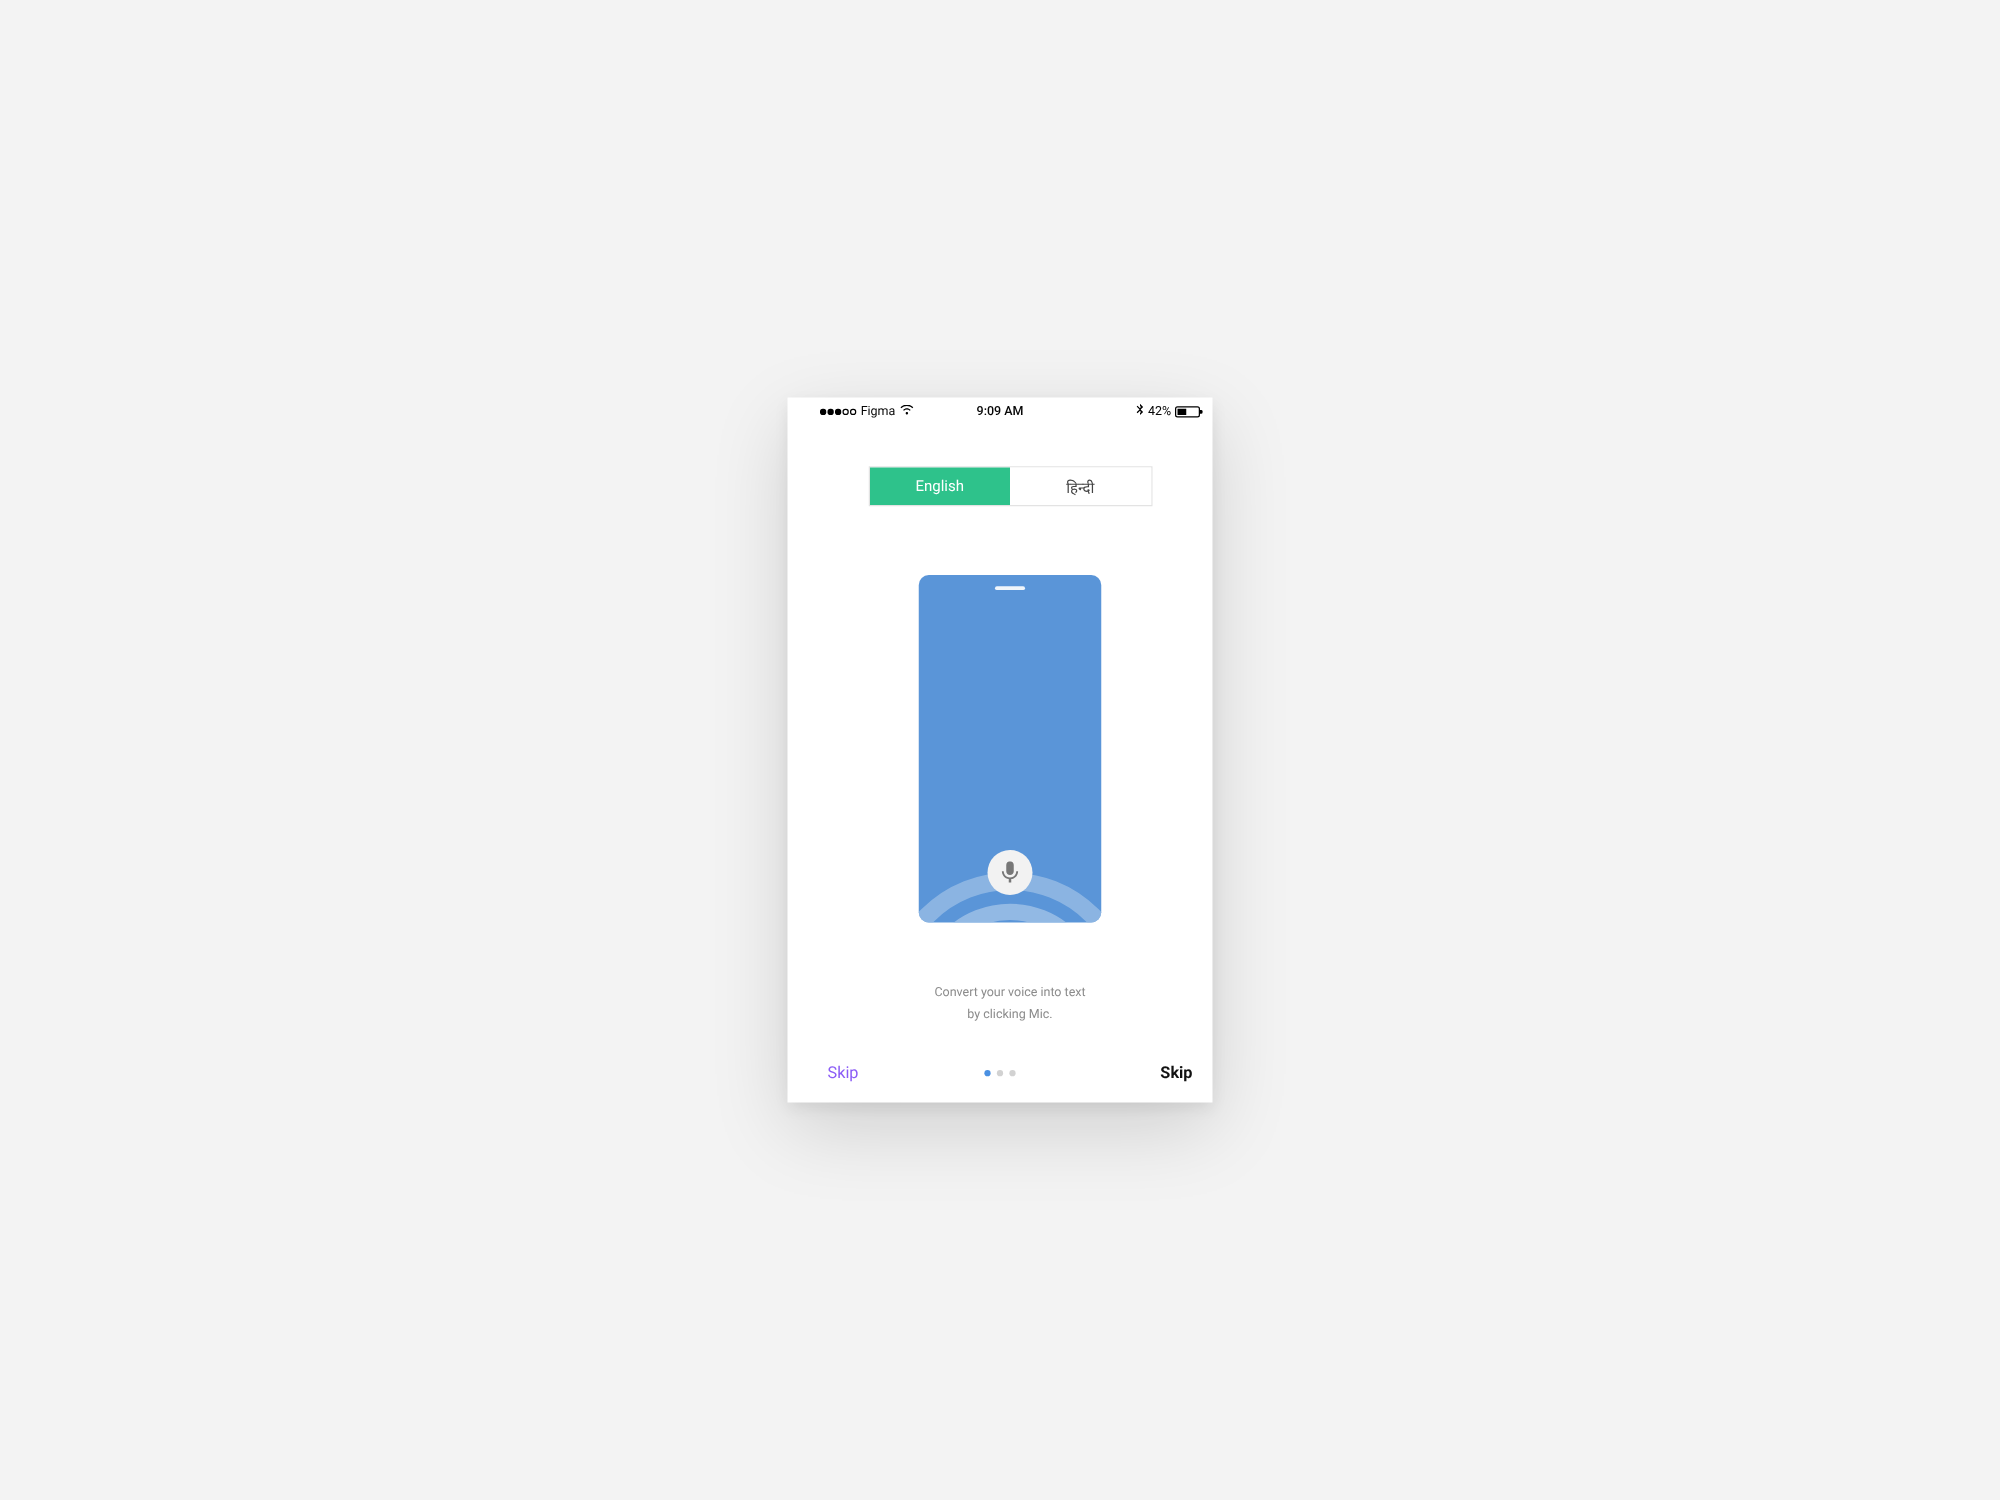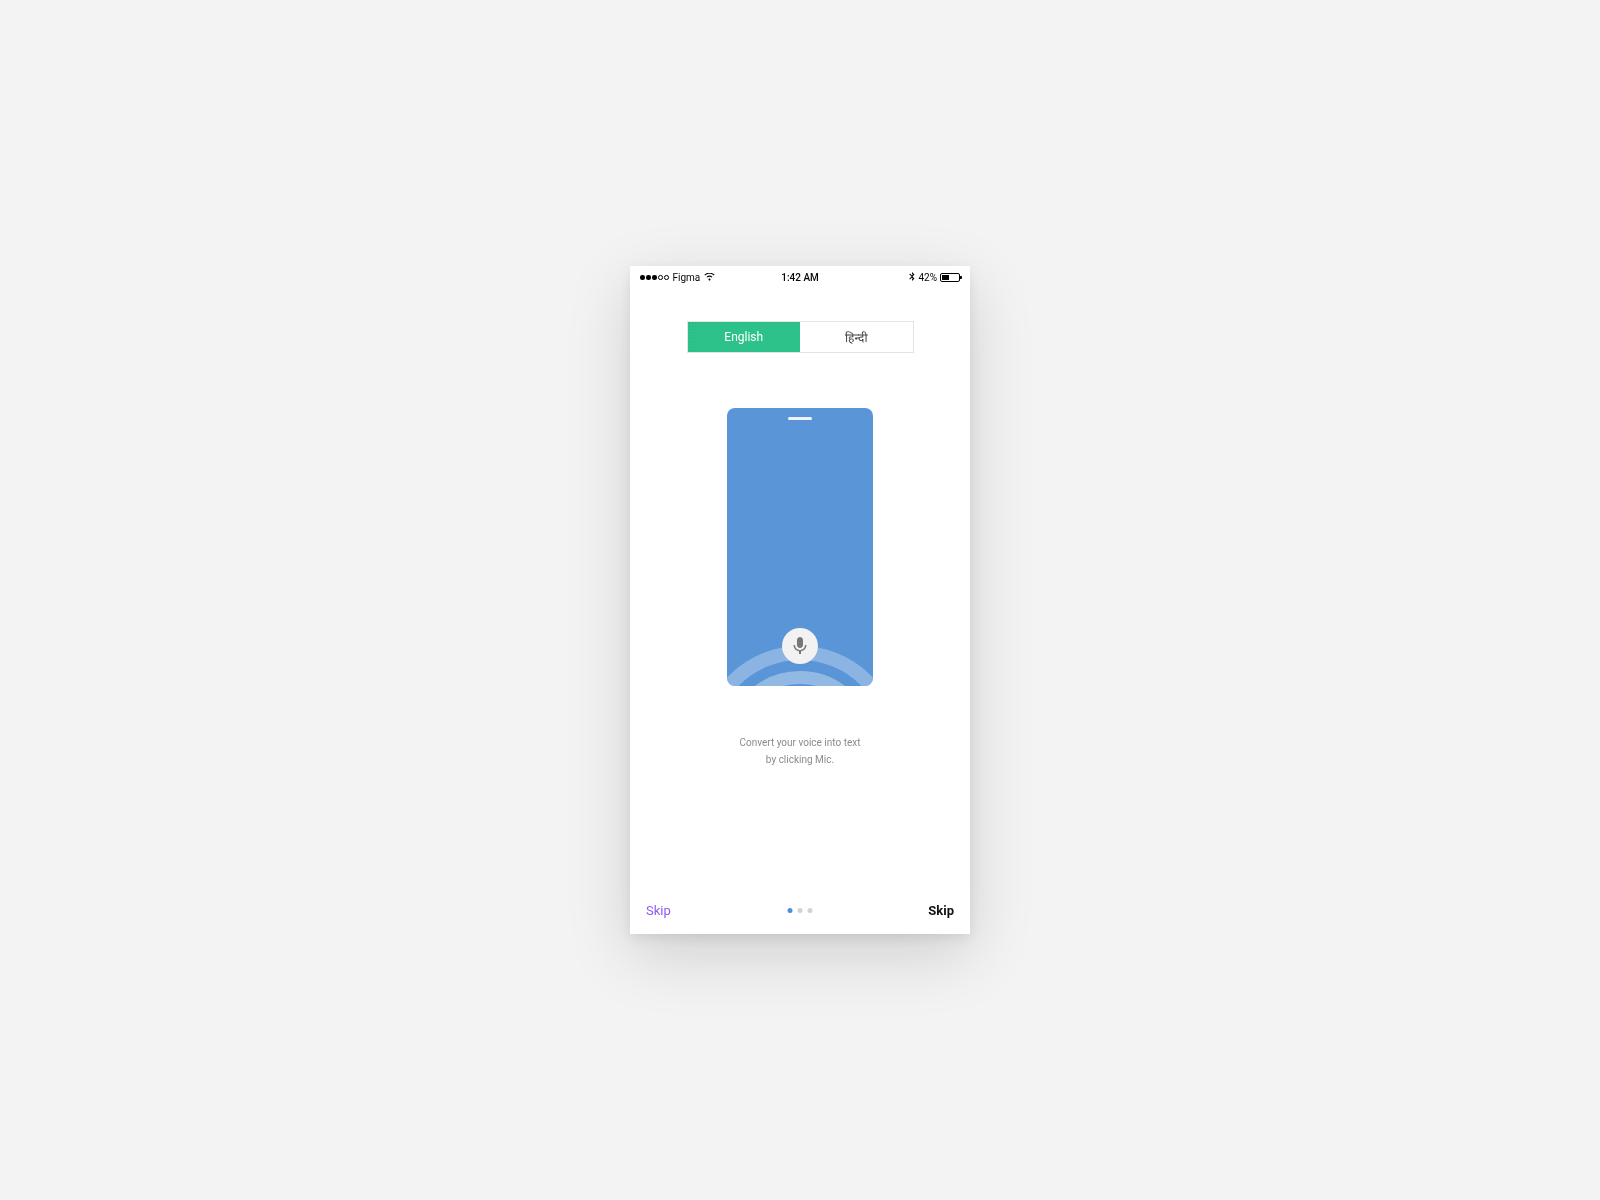--- a/index.html
+++ b/index.html
@@ -11,27 +11,28 @@
       width: 1600px;
       height: 1200px;
       background: #f3f3f3;
       font-family: -apple-system, BlinkMacSystemFont, "Segoe UI", Roboto, Helvetica, Arial, sans-serif;
       display: flex;
       align-items: center;
       justify-content: center;
     }
     .device-frame {
       width: 340px;
-      height: 668px;
+      height: 564px;
       background: #ffffff;
       box-shadow: 0 20px 60px rgba(0,0,0,0.15), 0 4px 12px rgba(0,0,0,0.08);
       position: relative;
       display: flex;
       flex-direction: column;
       overflow: hidden;
+      padding-left: 16px;
     }
     .status-bar {
       height: 20px;
       padding: 3px 10px 0 10px;
       display: flex;
       align-items: center;
       justify-content: space-between;
       font-size: 10px;
       color: #060606;
     }
@@ -268,21 +269,21 @@
           <span class="empty"></span>
           <span class="empty"></span>
       </span>
       <span class="carrier">Figma</span>
       <span>
         <svg class="wifi-icon" viewBox="0 0 12 9">
           <path d="M6 8.5 c-0.6 0 -1.1 -0.5 -1.1 -1.1 s0.5 -1.1 1.1 -1.1 s1.1 0.5 1.1 1.1 S6.6 8.5 6 8.5z M3.4 5.2 C4.1 4.5 5 4.1 6 4.1 s1.9 0.4 2.6 1.1 l0.8 -0.8 C8.4 3.4 7.2 2.9 6 2.9 S3.6 3.4 2.6 4.4 L3.4 5.2z M1.1 2.9 C2.4 1.6 4.1 0.9 6 0.9 s3.6 0.7 4.9 2 l0.9 -0.9 C10.2 0.4 8.2 -0.4 6 -0.4 S1.8 0.4 0.2 2 L1.1 2.9z" fill="#000"></path>
         </svg>
       </span>
     </div>
-    <div class="status-center">1:42 AM</div>
+    <div class="status-center">9:09 AM</div>
     <div class="status-right">
       <span>
         <svg width="6" height="10" viewBox="0 0 6 10">
           <path d="M3 0 L5.5 2.5 L3.5 4.5 L5.5 6.5 L3 9 V5.5 L1 7.5 L0.3 6.8 L2.6 4.5 L0.3 2.2 L1 1.5 L3 3.5 V0 Z M3.8 2.5 L3 1.7 V3.3 Z M3.8 6.5 L3 5.7 V7.3 Z" fill="#000"></path>
         </svg>
       </span>
       <span>42%</span>
       <span class="battery-icon">
         <span class="battery-fill"></span>
       </span>

